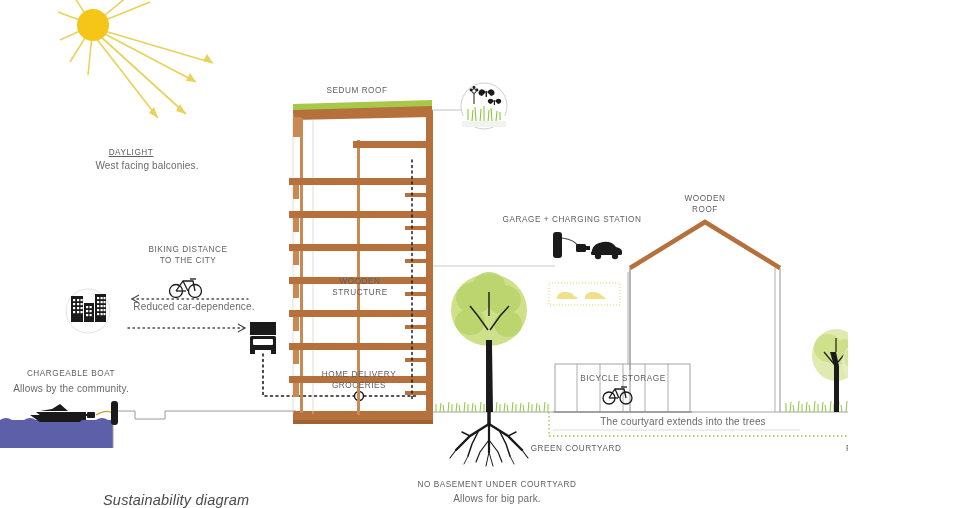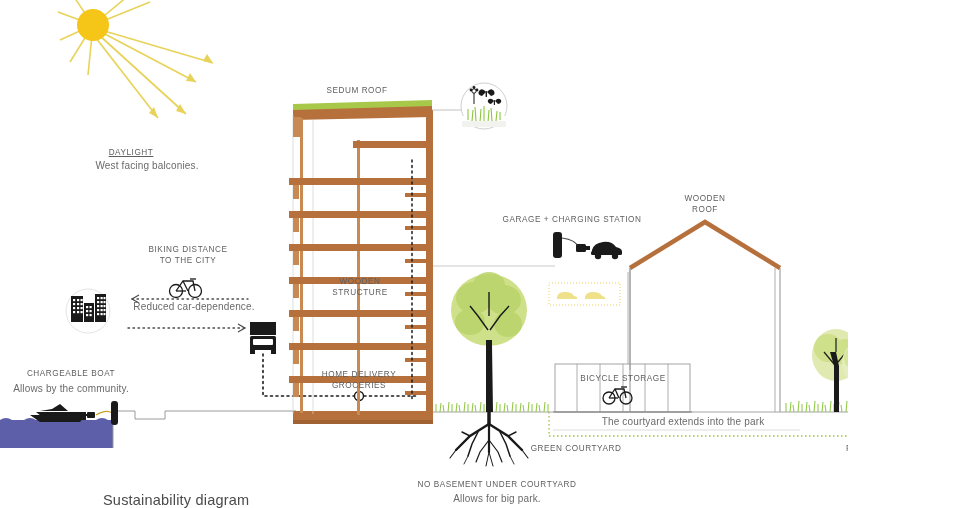--- a/index.html
+++ b/index.html
@@ -40,20 +40,21 @@
     letter-spacing: 0.15px;
     font-size: 10px;
     color: #6a6a6a;
   }
   .title {
     position: absolute;
     color: #4a4a4a;
     font-size: 14.5px;
     letter-spacing: 0.2px;
     white-space: pre;
+    font-style: italic;
   }
 </style>
 </head>
 <body>
 
 <div id="stage">
 
   <svg id="art" viewBox="0 0 960 508">
 
     <g>
@@ -531,21 +532,21 @@
   <div class="lbl caps" style="left:309px; top:369px; width:100px;">HOME DELIVERY</div>
   <div class="lbl caps" style="left:309px; top:380px; width:100px;">GROCERIES</div>
 
   <div class="lbl caps" style="left:487px; top:214px; width:170px;">GARAGE + CHARGING STATION</div>
 
   <div class="lbl caps" style="left:665px; top:193px; width:80px;">WOODEN</div>
   <div class="lbl caps" style="left:665px; top:204px; width:80px;">ROOF</div>
 
   <div class="lbl caps" style="left:563px; top:373px; width:120px;">BICYCLE STORAGE</div>
 
-  <div class="lbl sub" style="left:593px; top:416px; width:180px;">The courtyard extends into the park</div>
+  <div class="lbl sub" style="left:593px; top:416px; width:180px;">The courtyard extends into the trees</div>
 
   <div class="lbl caps" style="left:516px; top:443px; width:120px;">GREEN COURTYARD</div>
   <div class="lbl caps" style="left:828px; top:443px; width:60px;">PARK</div>
 
   <div class="lbl caps" style="left:397px; top:479px; width:200px;">NO BASEMENT UNDER COURTYARD</div>
   <div class="lbl sub" style="left:427px; top:493px; width:140px;">Allows for big park.</div>
 
   <div class="title" style="left:103px; top:492px;">Sustainability diagram</div>
 
 </div>

